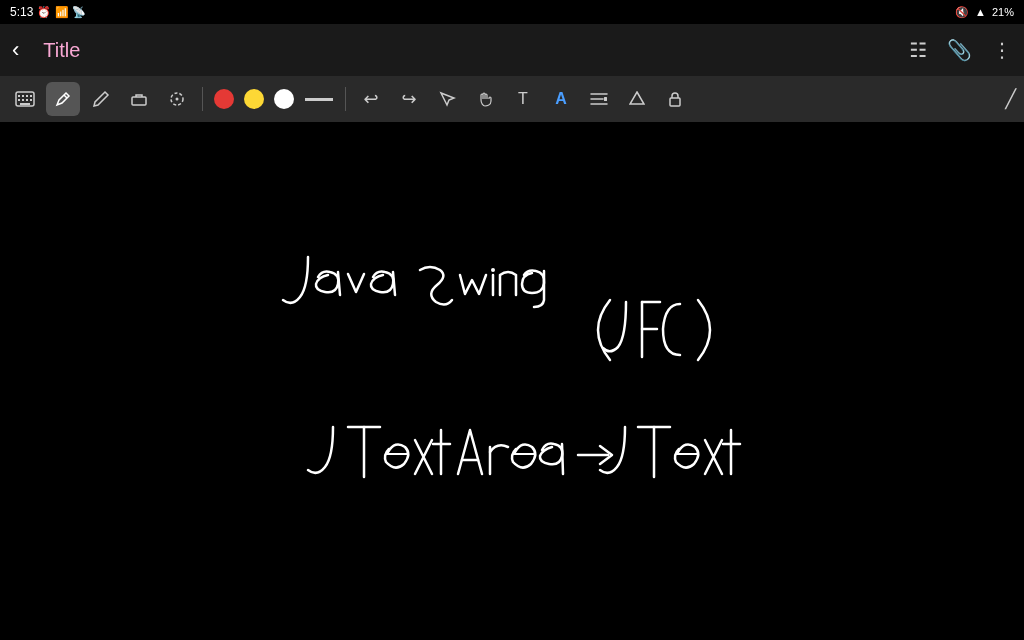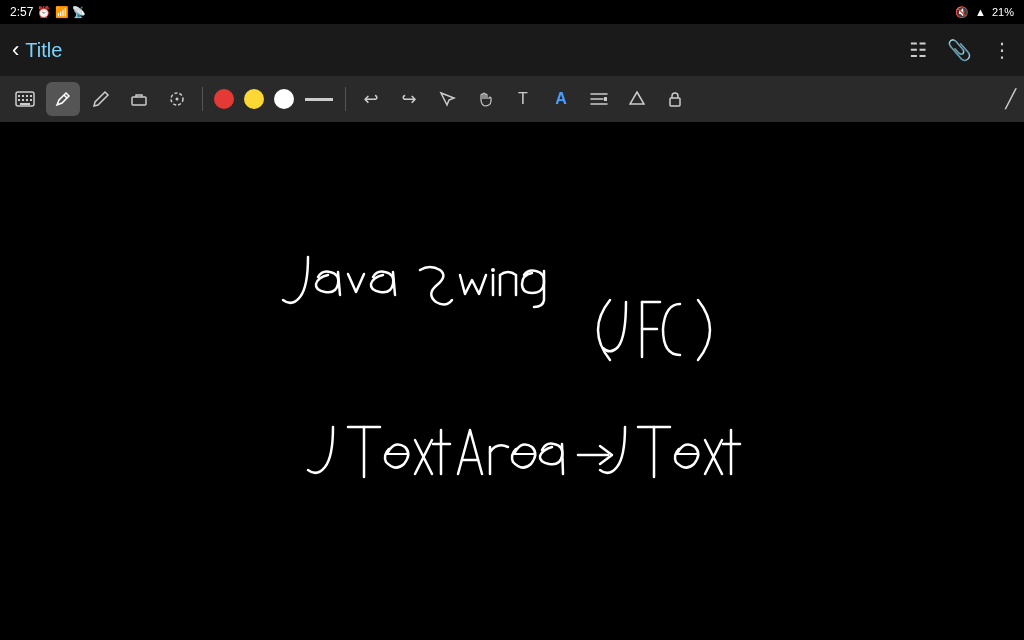--- a/index.html
+++ b/index.html
@@ -43,22 +43,22 @@
     }
     #back-button {
       display: flex; align-items: center; gap: 6px;
       cursor: pointer;
       color: #fff;
       font-size: 18px;
     }
     #nav-title {
       font-size: 20px;
       font-weight: 500;
-      margin-left: 6px;
-      color: #7dd3fc;
+      margin-left: 24px;
+      color: #f9a8d4;
     }
     #nav-actions {
       margin-left: auto;
       display: flex;
       align-items: center;
       gap: 20px;
     }
     .nav-action-icon {
       font-size: 20px;
       color: #ccc;
@@ -127,21 +127,21 @@
       height: 100%;
     }
 
     
   </style>
 </head>
 <body>
 
 <div id="status-bar">
   <div id="status-left">
-    <span>2:57</span>
+    <span>5:13</span>
     <span style="font-size:11px;">⏰</span>
     <span style="font-size:11px;">📶</span>
     <span style="font-size:11px;">📡</span>
   </div>
   <div id="status-right">
     <span>🔇</span>
     <span>▲</span>
     <span>21%</span>
   </div>
 </div>

